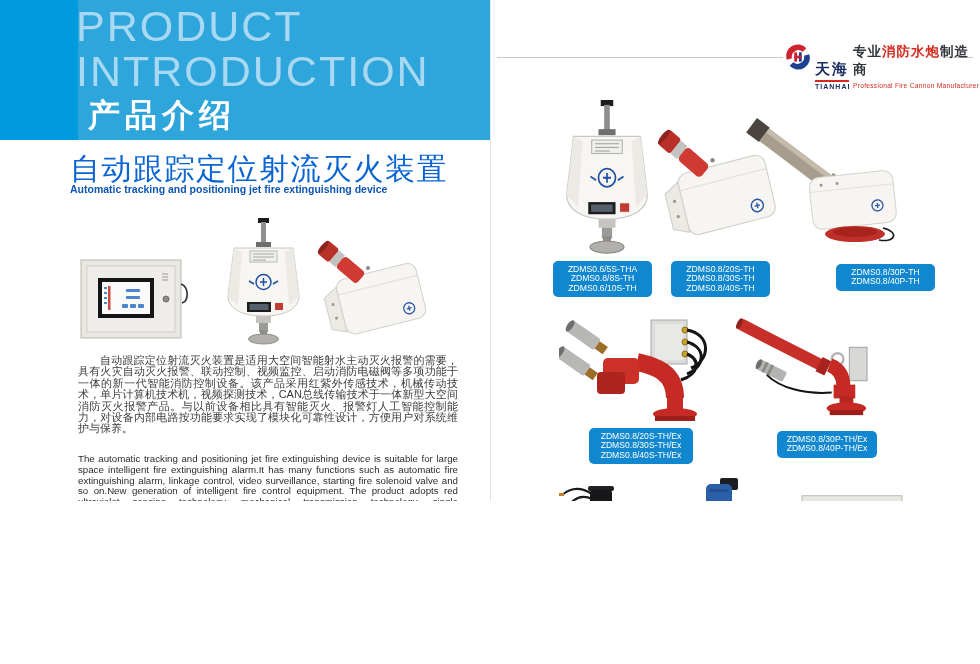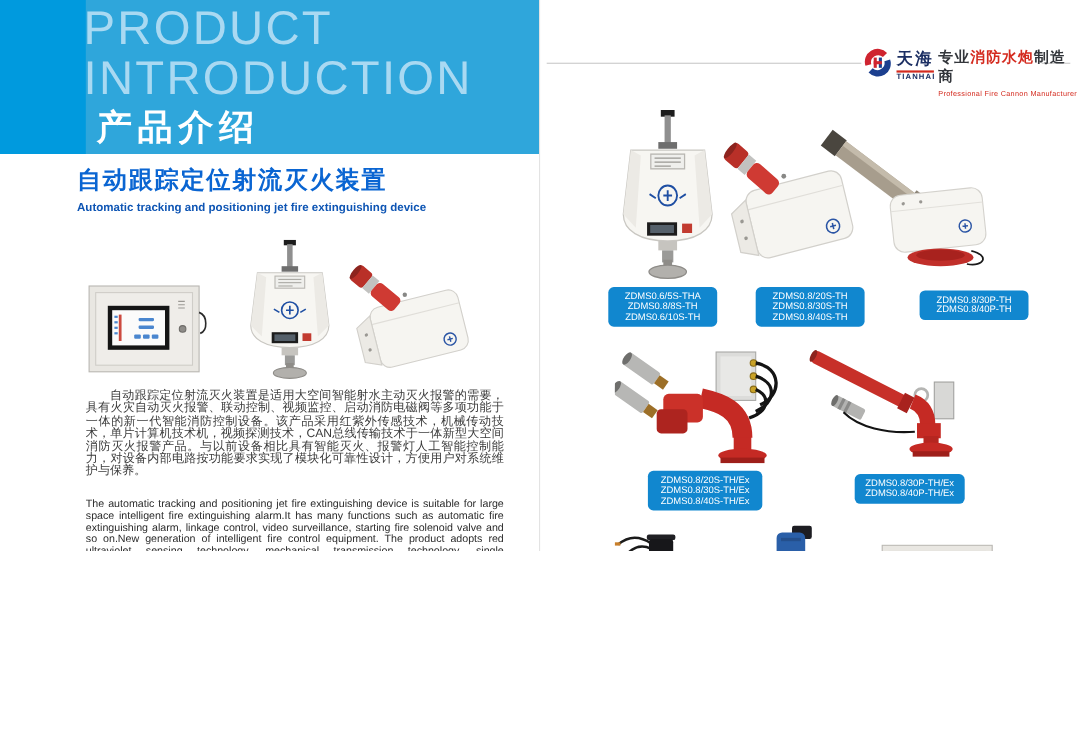--- a/index.html
+++ b/index.html
@@ -7,37 +7,37 @@
   body{font-family:"Liberation Sans", sans-serif;}
   .page{position:relative;width:980px;height:501px;background:#6d28d9;overflow:hidden;
         box-shadow:inset 0 0 0 1px #efefef;}
   
   .left-page{position:absolute;left:0;top:0;width:490px;height:664px;background:#fff;}
   .blue-header{position:absolute;left:0;top:0;width:490px;height:140px;background:#2fa6db;}
   .blue-header .stripe{position:absolute;left:0;top:0;width:78px;height:140px;background:#009ade;}
   .hdr-en{position:absolute;left:76px;top:4px;font-size:43px;line-height:45px;
           color:#a9d9f2;font-weight:400;letter-spacing:2px;}
   .hdr-cn{position:absolute;left:78px;top:94px;font-size:32px;font-weight:bold;color:#ffffff;letter-spacing:5px;margin-left:10px;}
-  .sec-title{position:absolute;left:70px;top:149px;font-size:22px;font-weight:bold;color:#0a65d2;letter-spacing:1.5px;}
+  .sec-title{position:absolute;left:70px;top:149px;font-size:30px;font-weight:normal;color:#0a65d2;letter-spacing:1.5px;}
   .sec-sub{position:absolute;left:70px;top:183px;font-size:10.5px;font-weight:bold;color:#0e55b4;}
   .photo{position:absolute;}
   .para-cn{position:absolute;left:78px;top:355px;width:380px;font-size:11px;line-height:11.4px;
            color:#3b3b3b;text-align:justify;text-indent:2em;margin:0;}
   .para-en{position:absolute;left:78px;top:454px;width:380px;font-size:9.7px;line-height:10.8px;
            color:#2b2b2b;text-align:justify;margin:0;}
   .page-num{position:absolute;left:82px;top:631px;font-size:17px;color:#9fa3a8;letter-spacing:1px;}
   
   .right-page{position:absolute;left:490px;top:0;width:490px;height:664px;background:#fff;
               border-left:1px solid #e3e3e3;}
   .rule{position:absolute;height:1px;background:#c9c9c9;top:57px;}
   .rule-left{left:6px;width:286px;}
   .rule-right{left:456px;width:26px;}
   .brand-emblem{position:absolute;left:293px;top:43px;width:28px;height:28px;}
   .brand-name{position:absolute;left:324px;top:44px;width:34px;text-align:center;}
-  .brand-name .cn{font-size:15px;font-weight:bold;color:#1c2f63;letter-spacing:2px;}
+  .brand-name .cn{font-size:15px;font-weight:bold;color:#1c2f63;letter-spacing:2px;margin-top:16px;}
   .brand-name .redline{height:2px;background:#d42b1f;margin:1px 0 1px 0;}
   .brand-name .en{font-size:7px;font-weight:bold;color:#1c2f63;letter-spacing:1px;}
   .brand-tag{position:absolute;left:362px;top:43px;}
   .brand-tag .cn{font-size:13.5px;font-weight:bold;color:#33363b;letter-spacing:1px;}
   .brand-tag .cn .hl{color:#d42b1f;}
   .brand-tag .en{font-size:6.6px;color:#d42b1f;margin-top:3px;letter-spacing:0.3px;}
   .chip{position:absolute;background:#1187cf;border-radius:5px;color:#fff;
         font-size:8.6px;line-height:9.4px;text-align:center;padding:4px 2px;}
   .chip span{display:block;}
   .chip span:empty{display:none;}
@@ -244,21 +244,21 @@
         <ellipse cx="112" cy="120" rx="22" ry="5" fill="#a8221e"></ellipse>
         <path d="M140,116 C157,120 152,131 136,128" stroke="#1a1a1a" fill="none" stroke-width="1.6"></path>
       </svg>
     </div>
 
     <div class="chip" style="left:62px;top:261px;width:99px;">
       <span>ZDMS0.6/5S-THA</span>
       <span>ZDMS0.8/8S-TH</span>
       <span>ZDMS0.6/10S-TH</span>
     </div>
-    <div class="chip" style="left:196px;top:261px;width:99px;">
+    <div class="chip" style="left:180px;top:261px;width:99px;">
       <span>ZDMS0.8/20S-TH</span>
       <span>ZDMS0.8/30S-TH</span>
       <span>ZDMS0.8/40S-TH</span>
     </div>
     <div class="chip" style="left:345px;top:264px;width:99px;">
       <span>ZDMS0.8/30P-TH</span>
       <span>ZDMS0.8/40P-TH</span>
     </div>
 
     <div class="photo" style="left:68px;top:306px;width:158px;height:122px;">

